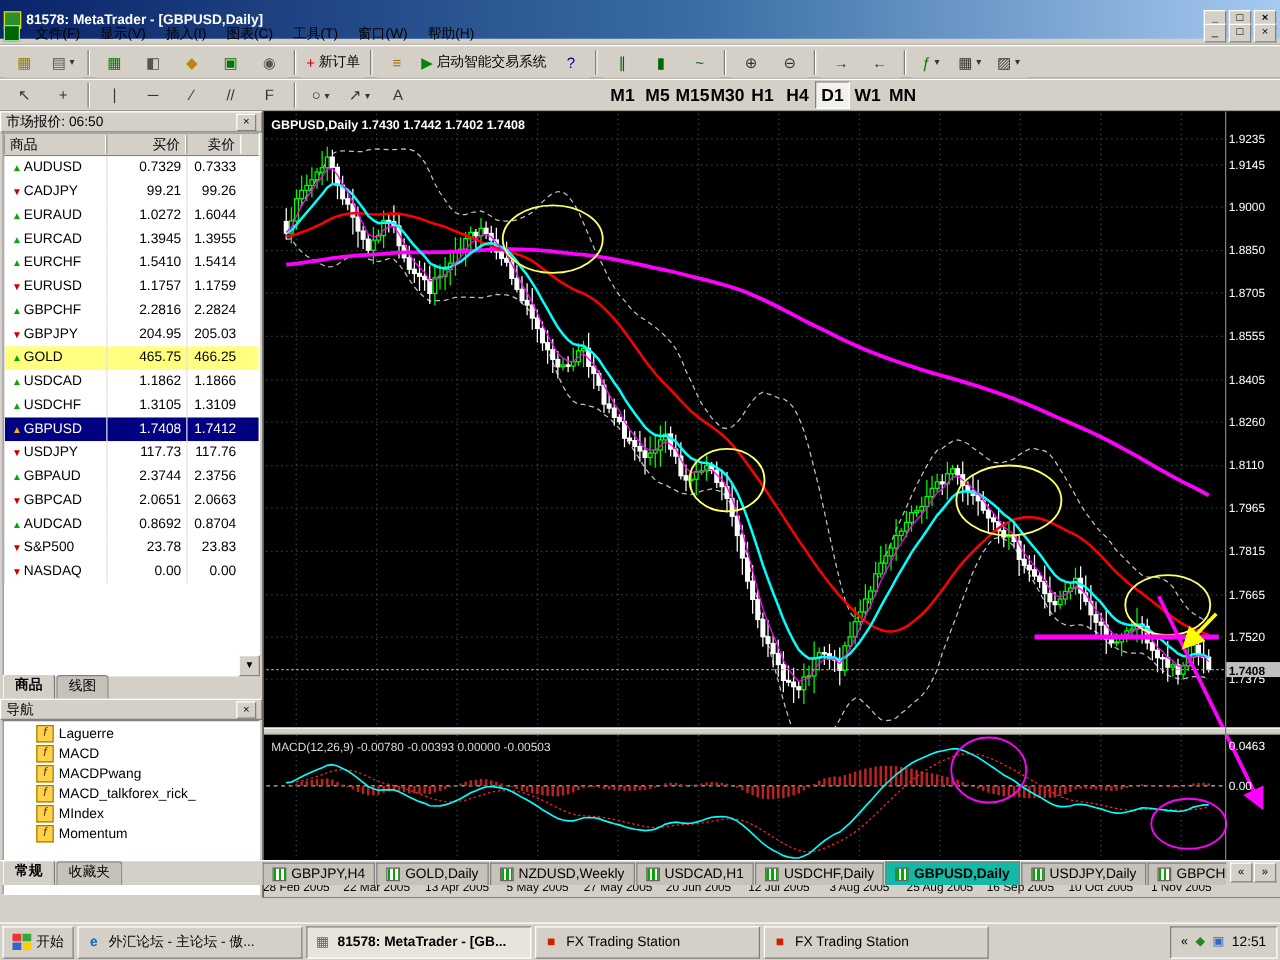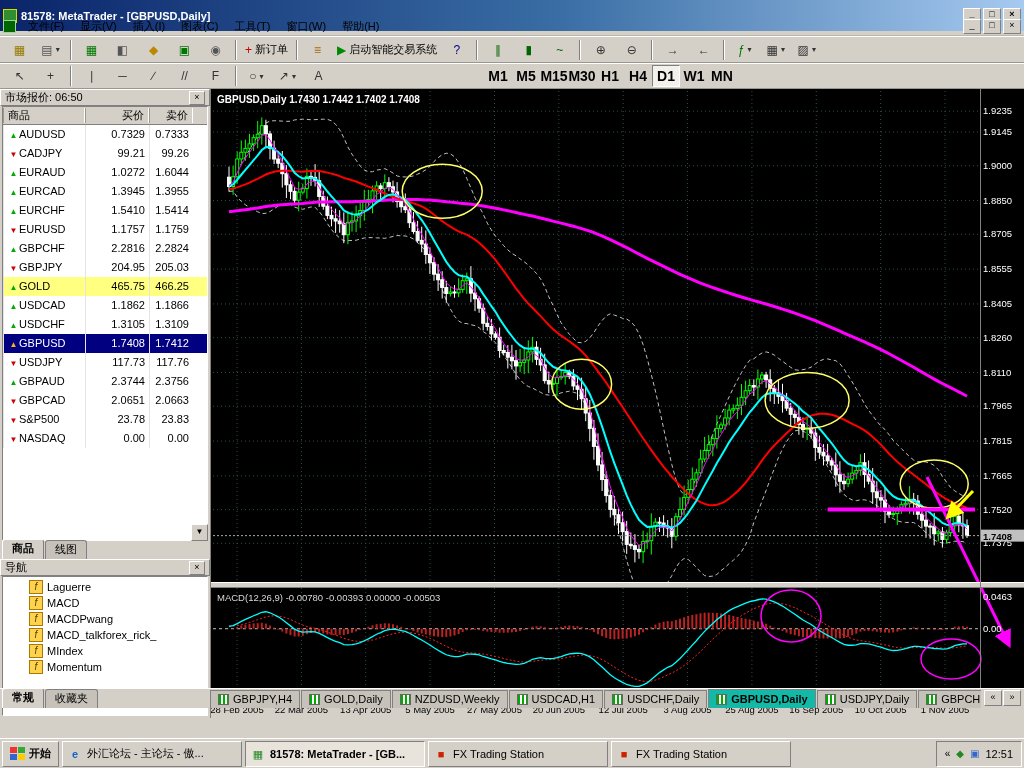--- a/index.html
+++ b/index.html
@@ -69,21 +69,21 @@
   .chart-tab{height:17px;display:flex;align-items:center;gap:4px;padding:0 7px;background:#c6c2ba;
     border:1px solid #808080;border-bottom:none;white-space:nowrap;line-height:15px}
   .chart-tab.active{background:#14b8a6;font-weight:bold;height:18px}
   .ct-ico{width:9px;height:9px;border:1px solid #666;
     background:repeating-linear-gradient(90deg,#0a0 0 2px,#fff 2px 4px)}
   #tab-scroll{display:flex;gap:1px;padding:0 3px 2px 3px}
   .ts-btn{width:16px;height:14px;font-size:9px;line-height:12px;text-align:center}
   
   #taskbar{position:absolute;left:0;top:738px;width:1024px;height:30px;background:#d4d0c8;
     border-top:1px solid #fff;display:flex;align-items:center;gap:3px;padding:0 2px;box-sizing:border-box}
-  #start-btn{height:24px;display:flex;align-items:center;gap:4px;padding:0 7px;font-weight:bold}
+  #start-btn{height:24px;display:flex;align-items:center;gap:4px;padding:0 7px;font-weight:normal}
   .flag{width:15px;height:13px;display:grid;grid-template-columns:7px 7px;grid-template-rows:6px 6px;gap:1px}
   .flag i{display:block}
   .task-btn{height:24px;flex:0 1 168px;display:flex;align-items:center;gap:5px;padding:0 5px;
     overflow:hidden;white-space:nowrap}
   .task-btn.active{border-color:#808080 #fff #fff #808080;background:#e8e4dc;font-weight:bold}
   .task-ico{width:14px;height:14px;flex:0 0 auto;font-size:11px;font-weight:bold;line-height:14px;text-align:center}
   #tray{margin-left:auto;height:24px;display:flex;align-items:center;gap:6px;padding:0 8px;
     border:1px solid;border-color:#808080 #fff #fff #808080}
   .tray-ico{font-size:10px;line-height:10px}
 </style>
@@ -323,20 +323,25 @@
           </div>
           <div class="mw-row">
             <span class="cell c-sym"><span class="dir" style="color: rgb(0, 170, 0);">▲</span><span>GBPAUD</span></span>
             <span class="cell c-bid">2.3744</span>
             <span class="cell c-ask">2.3756</span>
           </div>
           <div class="mw-row">
             <span class="cell c-sym"><span class="dir" style="color: rgb(204, 0, 0);">▼</span><span>GBPCAD</span></span>
             <span class="cell c-bid">2.0651</span>
             <span class="cell c-ask">2.0663</span>
+          </div>
+          <div class="mw-row">
+            <span class="cell c-sym"><span class="dir" style="color: rgb(0, 170, 0);">▲</span><span>AUDCAD</span></span>
+            <span class="cell c-bid">0.8692</span>
+            <span class="cell c-ask">0.8704</span>
           </div>
           <div class="mw-row">
             <span class="cell c-sym"><span class="dir" style="color: rgb(204, 0, 0);">▼</span><span>S&amp;P500</span></span>
             <span class="cell c-bid">23.78</span>
             <span class="cell c-ask">23.83</span>
           </div>
           <div class="mw-row">
             <span class="cell c-sym"><span class="dir" style="color: rgb(204, 0, 0);">▼</span><span>NASDAQ</span></span>
             <span class="cell c-bid">0.00</span>
             <span class="cell c-ask">0.00</span>

